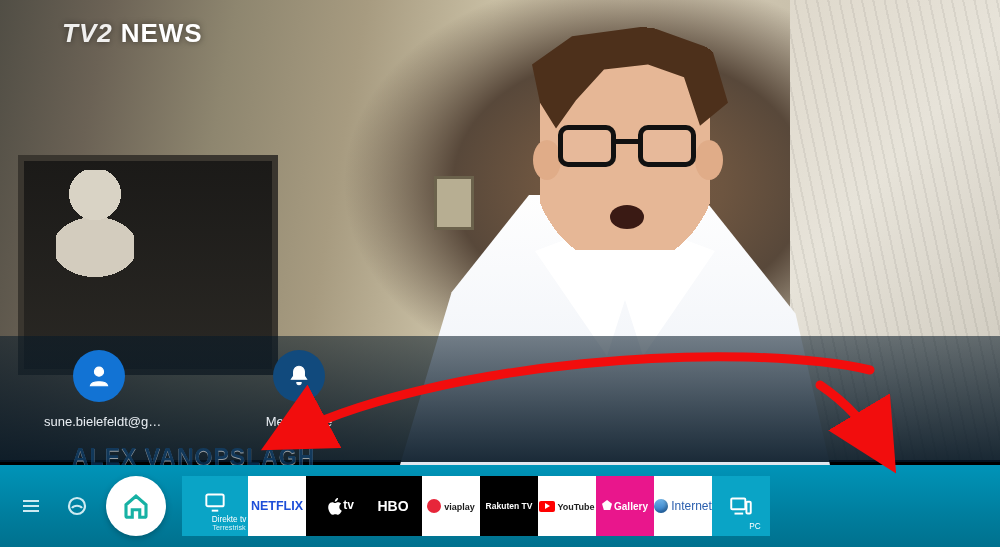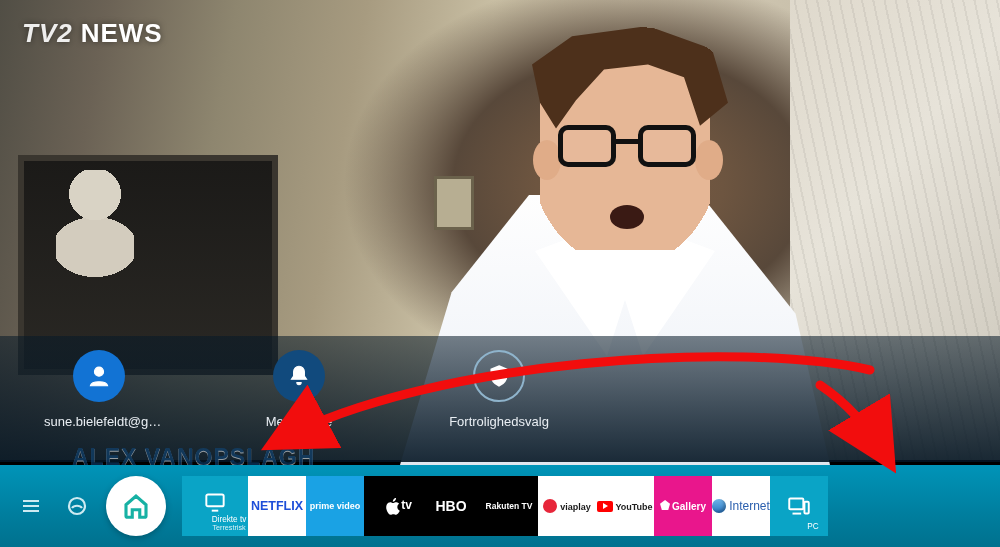--- a/index.html
+++ b/index.html
@@ -66,21 +66,21 @@
     background:rgba(255,255,255,0.04);}
   .lensL{left:0;} .lensR{right:0;}
   .bridge{position:absolute; left:58px; top:14px; width:22px; height:5px; background:#111;}
   .mouth{position:absolute; left:610px; top:205px; width:34px; height:24px;
     background:#3a1a14; border-radius:50%;}
   .logo {
     position:absolute; left:22px; top:18px; color:#fff;
     font-weight:800; letter-spacing:1px; font-size:26px;
     text-shadow:0 0 6px rgba(0,0,0,.5);
   }
-  .logo .net { opacity:.9; font-style:italic; margin-right:8px;}
+  .logo .net { opacity:.9; font-style:italic; margin-right:8px;margin-left:40px;}
   .frame { position:absolute; left:434px; top:176px; width:40px; height:54px;
     border:3px solid #6b624c; background:#b7ae92;}
 
   
   .settings {
     position:absolute; left:0; right:0; top:336px; height:126px;
     background:linear-gradient(rgba(6,25,40,0.55),rgba(5,22,36,0.9));
     display:flex; gap:90px; padding:14px 44px 0;
     align-items:flex-start;
   }
@@ -195,30 +195,20 @@
     <div>sune.bielefeldt@g…</div>
   </div>
   <div class="item">
     <div class="circle alt">
       <svg viewBox="0 0 24 24">
           <path d="M12 3a5 5 0 0 0-5 5v4l-2 3h14l-2-3V8a5 5 0 0 0-5-5zm-2 15a2 2 0 0 0 4 0z"></path>
         </svg>
     </div>
     <div>Meddelelse</div>
   </div>
-  <div class="item">
-    <div class="circle out">
-      <svg viewBox="0 0 24 24" fill="none" stroke-width="1.8">
-          <path d="M12 3l7 3v5c0 5-3 8-7 10-4-2-7-5-7-10V6z"></path>
-          <circle cx="12" cy="11" r="2.5"></circle>
-          <path d="M9.5 16c.7-1.6 4.3-1.6 5 0"></path>
-        </svg>
-    </div>
-    <div>Fortrolighedsvalg</div>
-  </div>
 </div>
 
 <div class="chyron">ALEX VANOPSLAGH</div>
 
 <div class="bar">
   <div class="sysbtn">
     <svg viewBox="0 0 24 24">
         <path d="M4 7h16M4 12h16M4 17h16"></path>
       </svg>
   </div>
@@ -238,37 +228,34 @@
     <div class="tile selected">
       <svg class="sel-icon" viewBox="0 0 24 24" fill="none" stroke="#fff" stroke-width="1.8">
           <rect x="4" y="5" width="16" height="11" rx="1.5"></rect>
           <path d="M9 20h6"></path>
         </svg>
       <div class="lab"><span>Direkte tv</span><span class="sub">Terrestrisk</span></div>
     </div>
     <div class="tile netflix">
         <span>NETFLIX</span>
       </div>
-    <div class="tile prime">
-        <span style="font-size:9px;font-weight:600">prime video</span>
-      </div>
     <div class="tile atv">
       <svg viewBox="0 0 24 24" fill="#fff">
           <path d="M16 13c0-2 1.6-3 1.7-3-.9-1.3-2.3-1.5-2.8-1.5-1.2-.1-2.3.7-2.9.7s-1.5-.7-2.5-.7c-1.3 0-2.5.8-3.1 1.9-1.4 2.4-.4 5.9 1 7.8.6.9 1.4 1.9 2.4 1.9s1.3-.6 2.5-.6 1.5.6 2.5.6 1.7-.9 2.4-1.8c.7-1 1-2 1-2s-2.2-.8-2.2-3.3zM14 7c.5-.6.9-1.5.8-2.4-.8 0-1.7.5-2.2 1.2-.5.6-.9 1.5-.8 2.3.9.1 1.7-.4 2.2-1.1z"></path>
         </svg>
       <span style="position:absolute;right:10px;top:22px;color:#fff;font-size:12px;font-weight:700">tv</span>
     </div>
     <div class="tile hbo">
         <span>HBO</span>
       </div>
+    <div class="tile viaplay">
+        <span><span class="viadot"></span><span>viaplay</span></span>
+      </div>
     <div class="tile rakuten">
         <span>Rakuten TV</span>
-      </div>
-    <div class="tile viaplay">
-        <span><span class="viadot"></span><span>viaplay</span></span>
       </div>
     <div class="tile youtube">
         <span><span class="ytbox"></span><span>YouTube</span></span>
       </div>
     <div class="tile gallery">
         <span><span class="gdot"></span><span>Gallery</span></span>
       </div>
     <div class="tile internet">
         <span><span class="globe"></span><span>Internet</span></span>
       </div>

